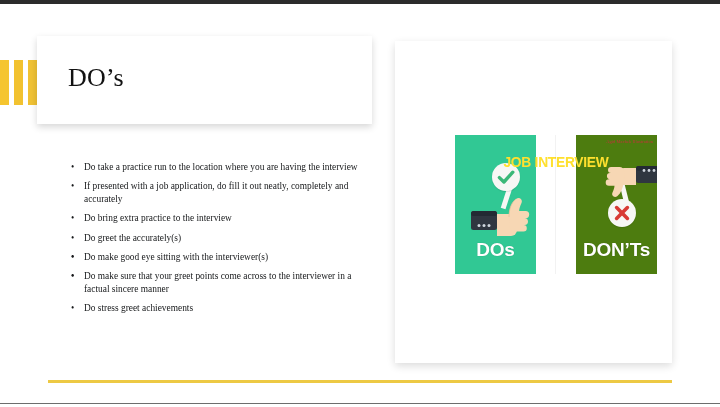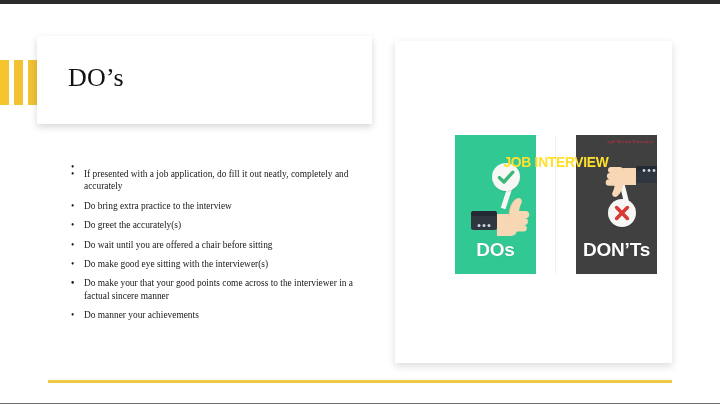--- a/index.html
+++ b/index.html
@@ -116,21 +116,21 @@
     width: 202px; height: 139px;
     display: flex;
     overflow: hidden;
   }
   .panel {
     position: relative;
     width: 50%;
     height: 100%;
   }
   #panel-do   { background: #31c894; }
-  #panel-dont { background: #404040; margin-left: 40px; }
+  #panel-dont { background: #4d7c0f; margin-left: 40px; }
 
   
   #graphic-headline {
     position: absolute;
     left: 0; top: 18px;
     width: 202px;
     text-align: center;
     font-family: "Liberation Sans", "DejaVu Sans", sans-serif;
     font-weight: bold;
     font-size: 15px;
@@ -227,29 +227,29 @@
     <div class="accent-bar b1"></div>
     <div class="accent-bar b2"></div>
     <div class="accent-bar b3"></div>
   </div>
 
   <div id="title-card">
     <div id="title-text">DO’s</div>
   </div>
 
   <ul id="bullet-list">
-    <li><span class="dot">•</span></li>
+    <li><span class="dot">•</span><span>Do take a practice run to the location where you are having the interview</span></li>
     <li><span class="dot">•</span><span>If presented with a job application, do fill it out neatly, completely and accurately</span></li>
     <li><span class="dot">•</span><span>Do bring extra practice to the interview</span></li>
     <li><span class="dot">•</span><span>Do greet the accurately(s)</span></li>
-    <li><span class="dot">•</span><span>Do wait until you are offered a chair before sitting</span></li>
+    <li><span class="dot">•</span></li>
     <li><span class="dot">•</span><span>Do make good eye sitting with the interviewer(s)</span></li>
     <li><span class="dot">•</span></li>
-    <li><span class="dot">•</span><span>Do make your that your good points come across to the interviewer in a factual sincere manner</span></li>
-    <li><span class="dot">•</span><span>Do manner your achievements</span></li>
+    <li><span class="dot">•</span><span>Do make sure that your greet points come across to the interviewer in a factual sincere manner</span></li>
+    <li><span class="dot">•</span><span>Do stress greet achievements</span></li>
   </ul>
 
   <div id="image-card">
     <div id="graphic">
 
       <div class="panel" id="panel-do">
         <div class="stem" id="stem-do"></div>
 
         <div class="badge" id="badge-check">
           <svg viewBox="0 0 28 28">

